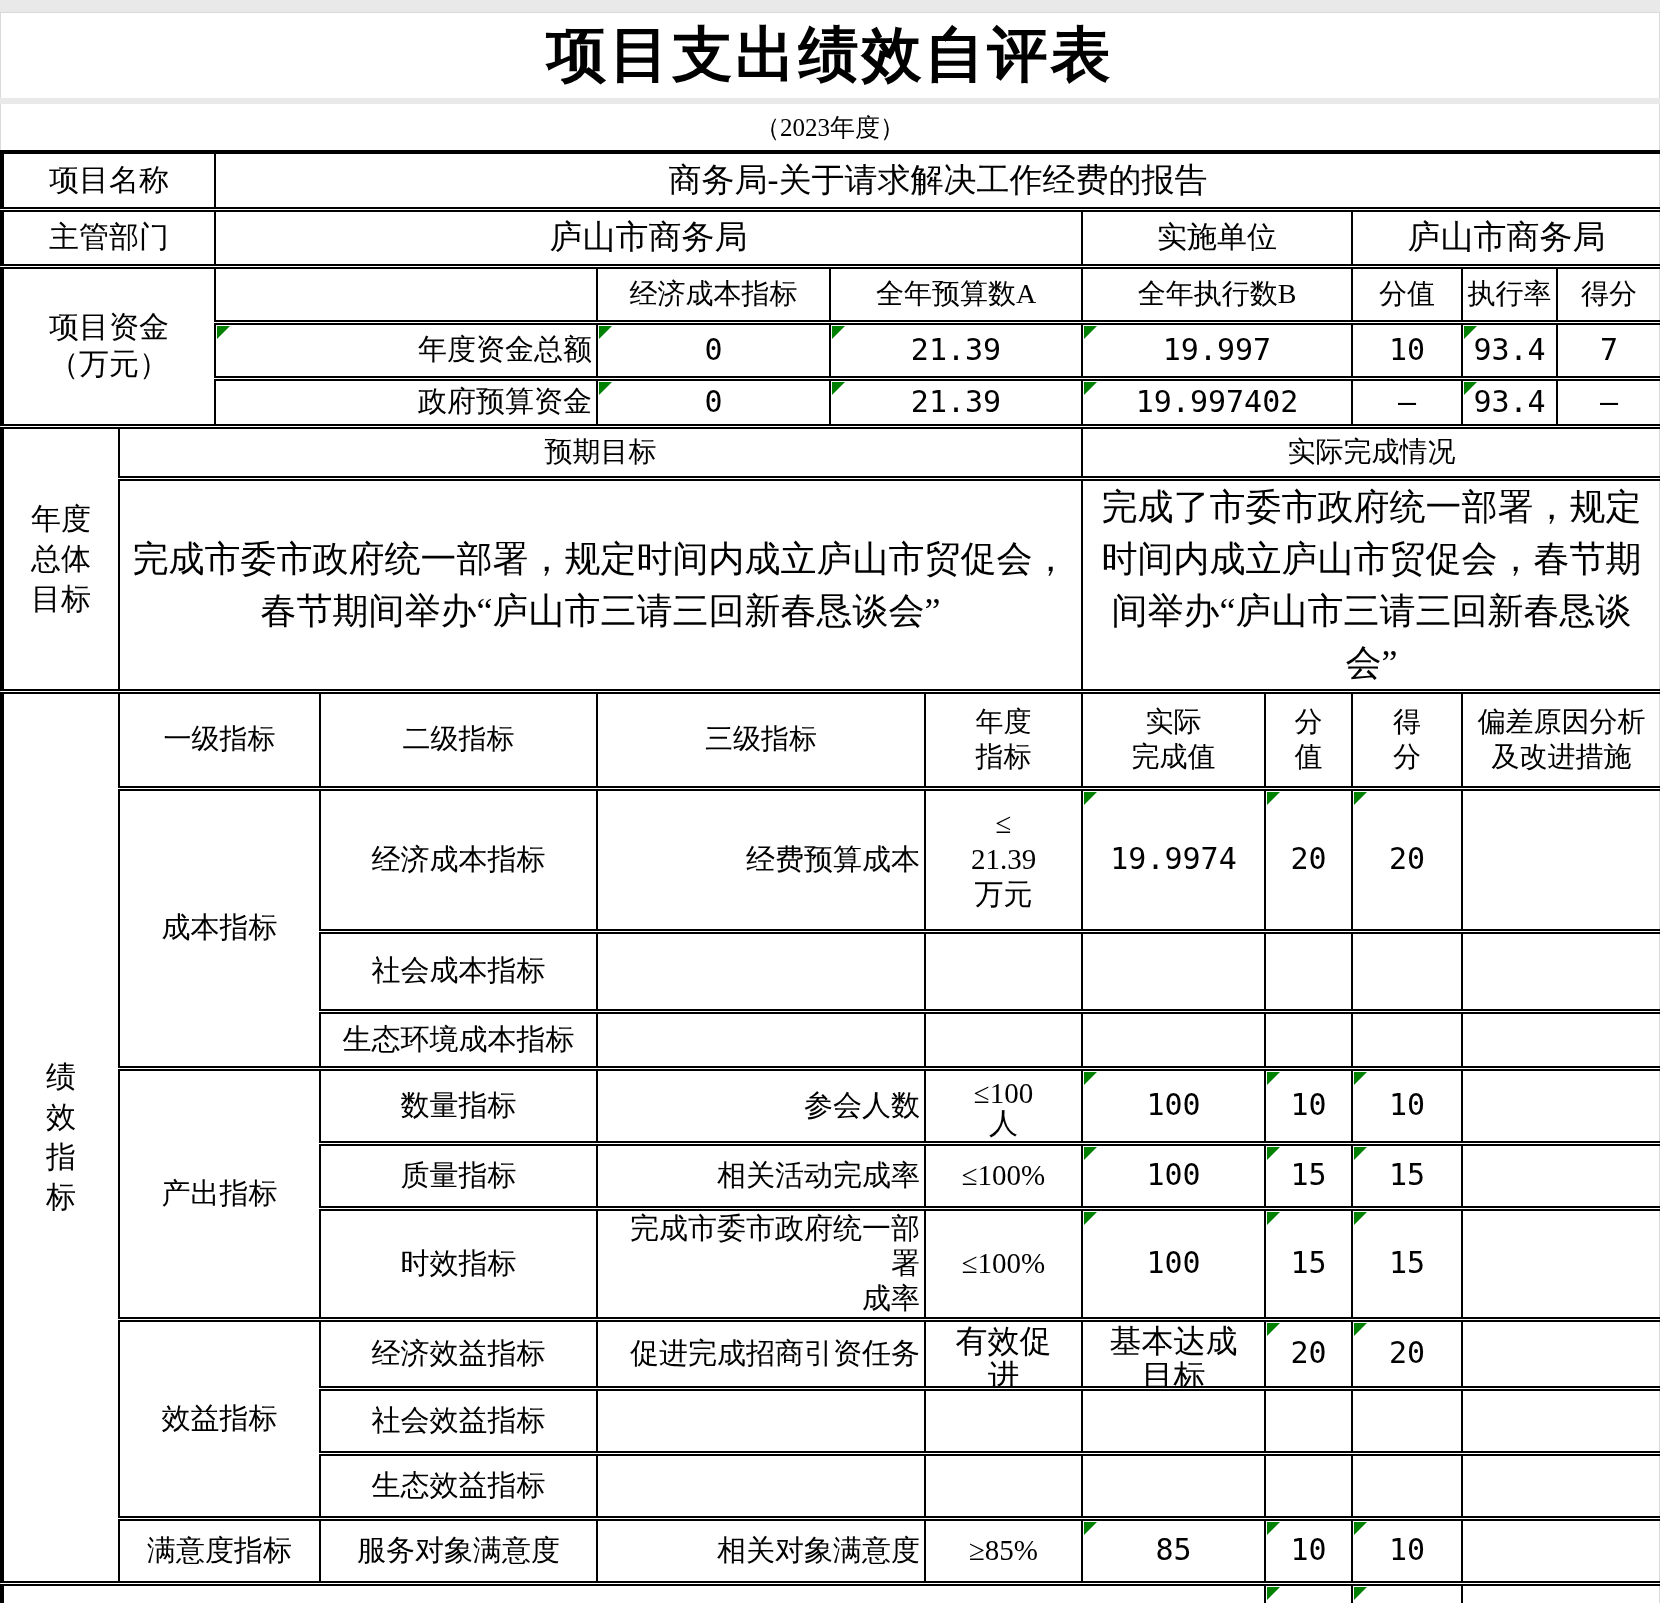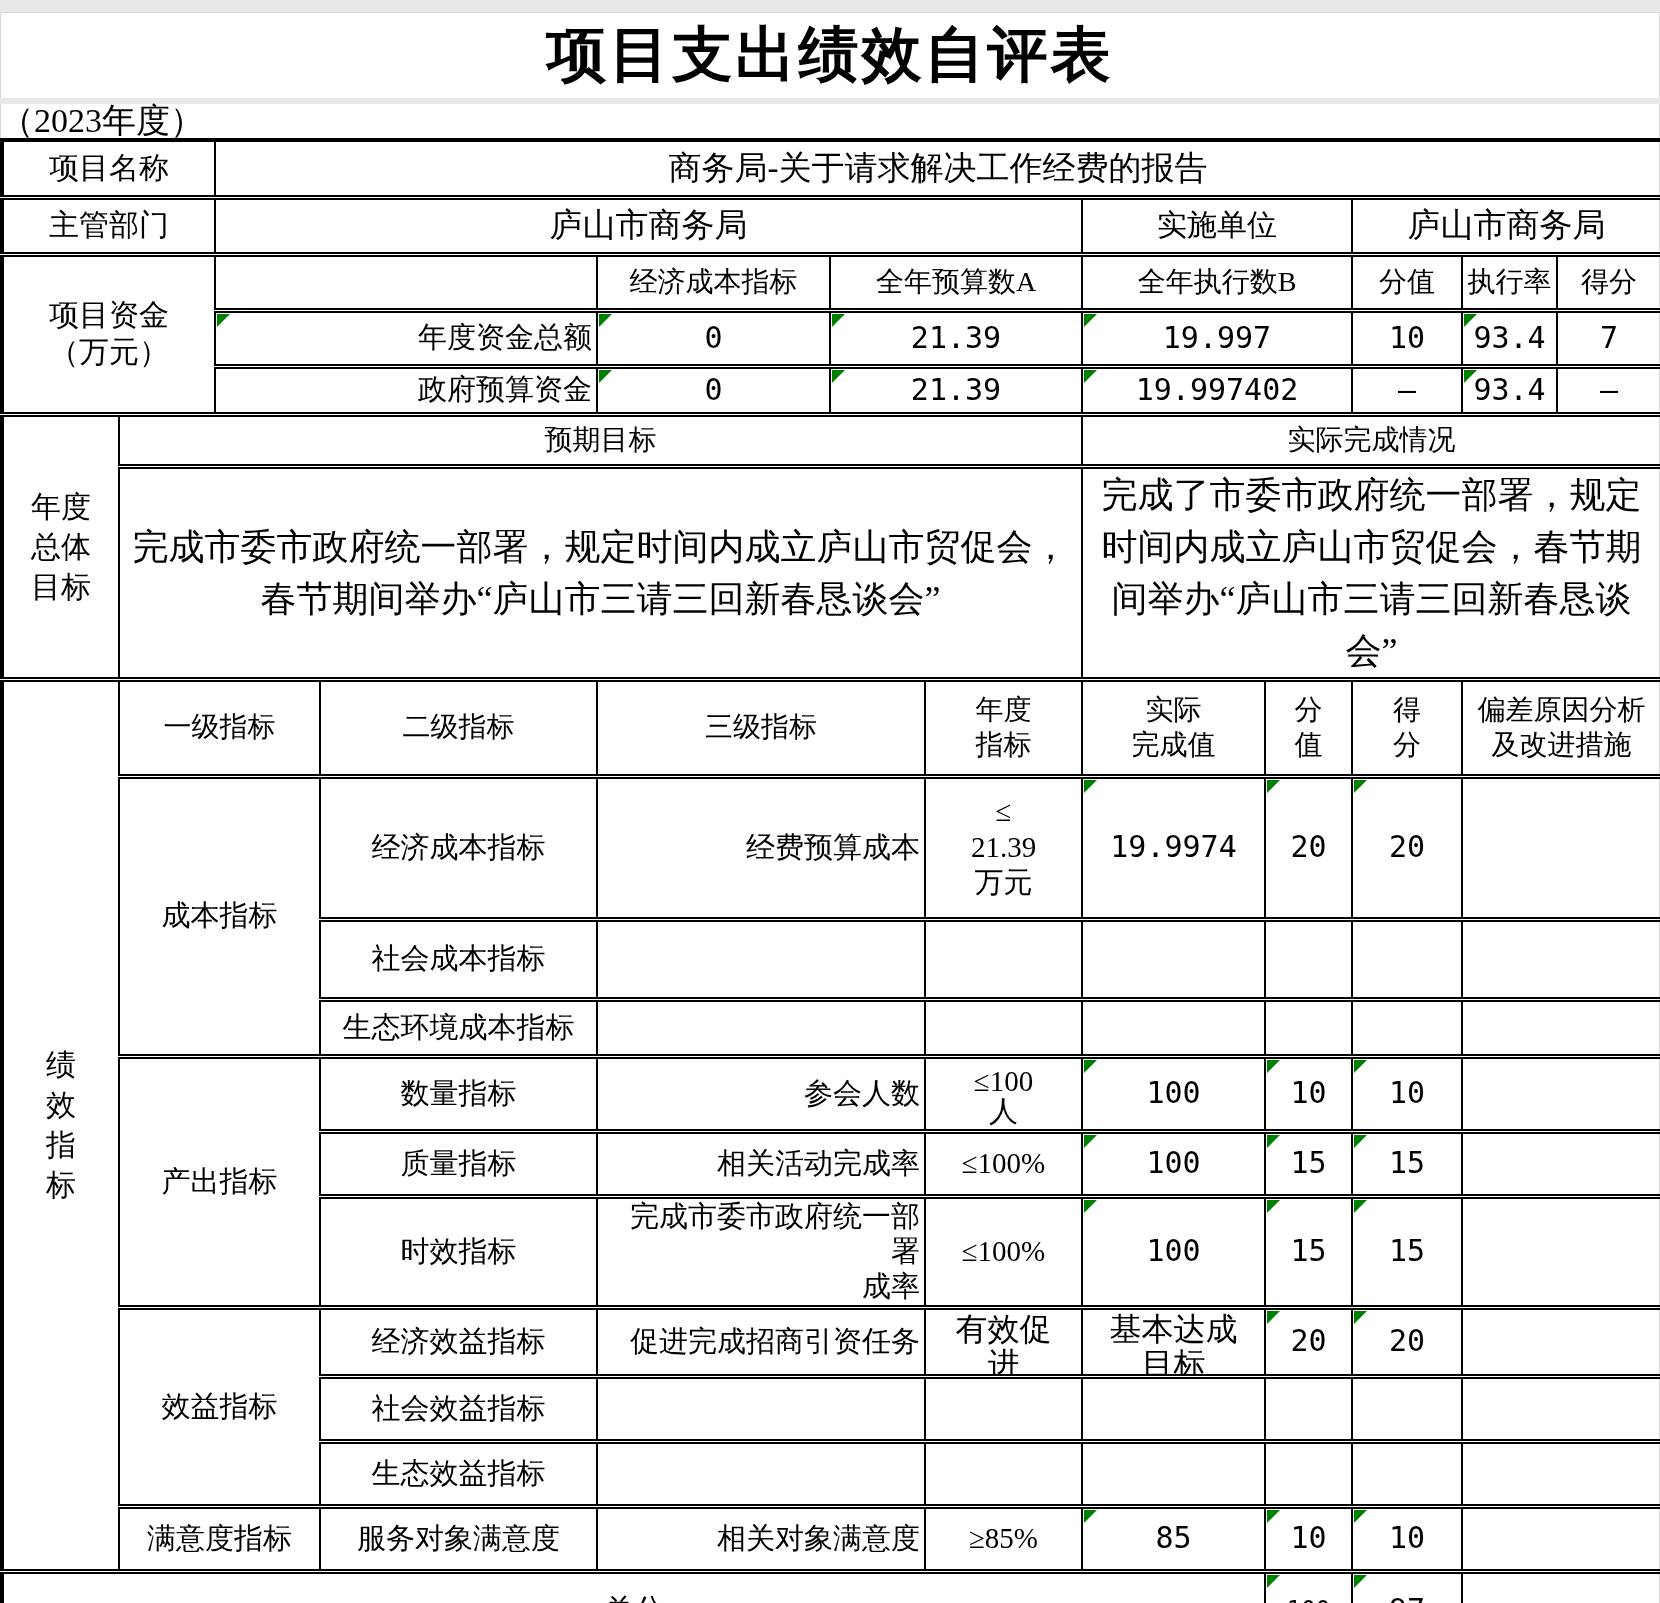--- a/index.html
+++ b/index.html
@@ -1,21 +1,21 @@
 <!DOCTYPE html>
 <html style="--triangle: #008000; --border: #000000;"><head>
 <meta charset="utf-8">
 <style>
   html,body{margin:0;padding:0;background:#e9e9e9;}
   .page{width:1660px;height:1603px;background:#ffffff;position:relative;margin:12px auto;
         font-family:"Liberation Serif",serif;color:#000;box-shadow:inset 0 0 0 1px #d9d9d9;}
   .titlebar{height:86px;display:flex;align-items:center;justify-content:center;
             border-bottom:6px solid #e9e9e9;}
   .title{font-size:60px;font-weight:bold;letter-spacing:3px;}
-  .subtitlebar{height:34px;display:flex;align-items:center;font-size:34px;}
+  .subtitlebar{height:46px;display:flex;align-items:center;justify-content:center;font-size:25px;}
   table{border-collapse:collapse;table-layout:fixed;width:1660px;border:4px solid #000;}
   td{border:2px solid #000;border-top:5px double #000;padding:0 4px;text-align:center;
      vertical-align:middle;font-size:29px;line-height:1.22;position:relative;overflow:hidden;}
   table tr:first-child > td{border-top:none;}
   .lt{text-align:right;padding-left:6px;}
   .indent{padding-left:26px;}
   .pre{white-space:pre-line;}
   .num{font-family:"DejaVu Sans Mono",monospace;font-size:30px;}
   .small{font-size:24px;}
   .f28{font-size:28px;}

